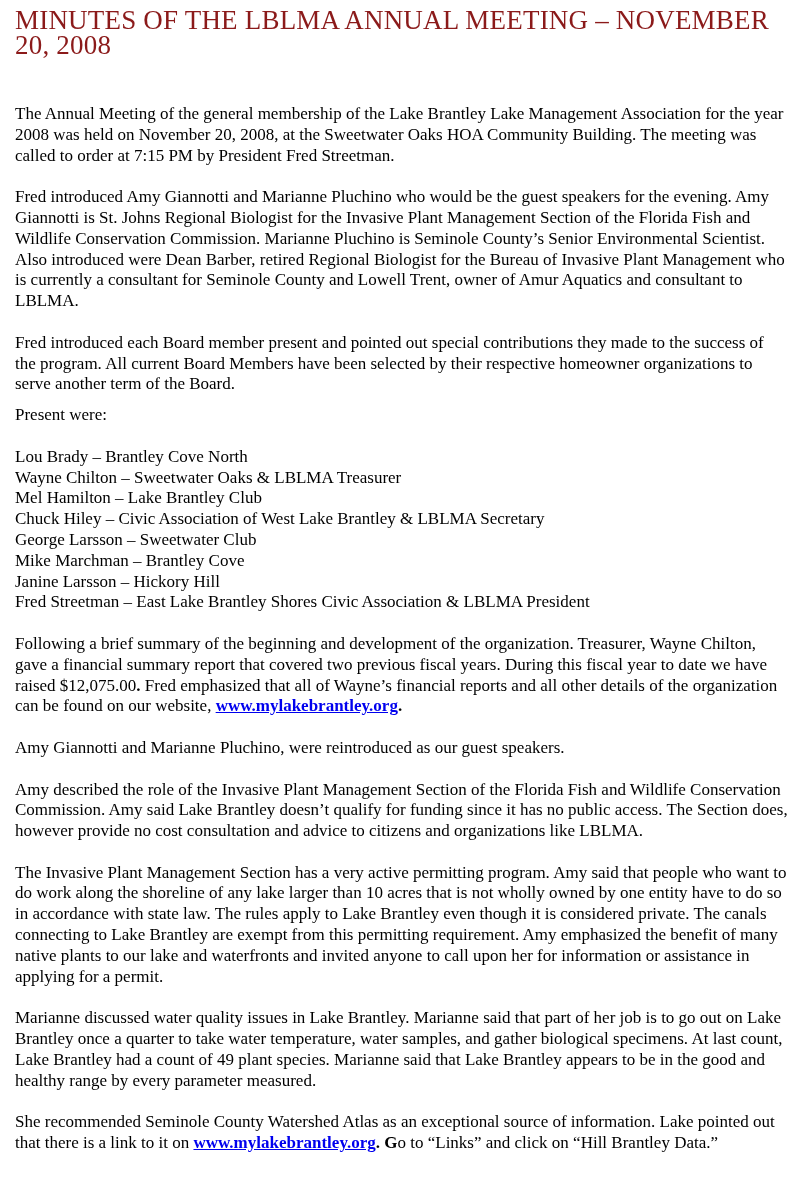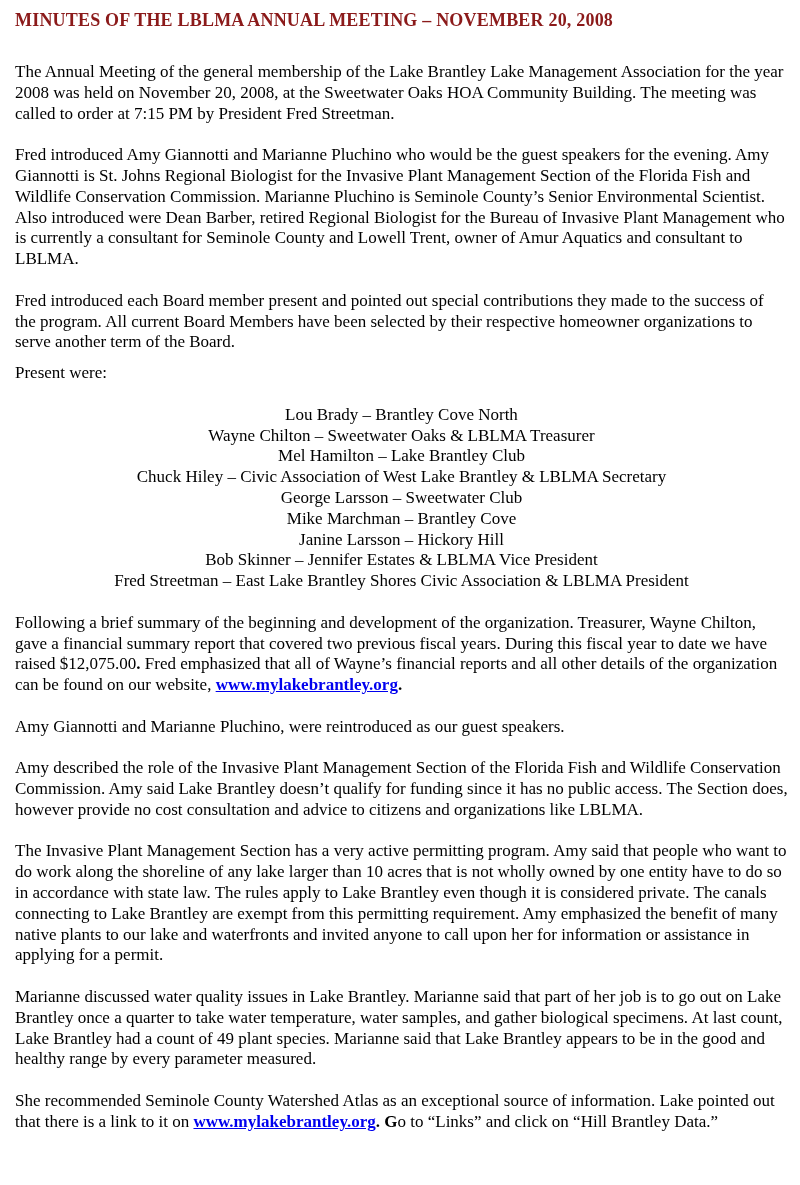--- a/index.html
+++ b/index.html
@@ -10,30 +10,30 @@
     box-sizing: border-box;
     padding: 8px 12px 0 15px;
     font-family: "Liberation Serif", "DejaVu Serif", serif;
     font-size: 17px;
     line-height: 20.8px;
     color: #000000;
     overflow: hidden;
     background: #ffffff;
   }
   .title {
-    font-size: 18px;
+    font-size: 27px;
     line-height: 25px;
-    font-weight: bold;
+    font-weight: normal;
     color: var(--title-color);
-    margin: 0 0 29px 0;
+    margin: 0 0 46px 0;
     letter-spacing: 0.2px;
   }
   .block { margin-top: 20.8px; }
   .block.tight { margin-top: 10px; }
-  .line { white-space: nowrap; text-align: center; }
+  .line { white-space: nowrap; }
   .link {
     color: var(--link-color);
     font-weight: bold;
     text-decoration: underline;
   }
   .bold { font-weight: bold; }
 </style>
 </head>
 <body>
 
@@ -45,21 +45,20 @@
       <div class="block"><span class="normal">Fred introduced each Board member present and pointed out special contributions they made to the success of the program. All current Board Members have been selected by their respective homeowner organizations to serve another term of the Board.</span></div>
       <div class="block tight"><span class="normal">Present were:</span></div>
       <div class="block">
         <div class="line">Lou Brady – Brantley Cove North</div>
         <div class="line">Wayne Chilton – Sweetwater Oaks &amp; LBLMA Treasurer</div>
         <div class="line">Mel Hamilton – Lake Brantley Club</div>
         <div class="line">Chuck Hiley – Civic Association of West Lake Brantley &amp; LBLMA Secretary</div>
         <div class="line">George Larsson – Sweetwater Club</div>
         <div class="line">Mike Marchman – Brantley Cove</div>
         <div class="line">Janine Larsson – Hickory Hill</div>
-        <div class="line">Bob Skinner – Jennifer Estates &amp; LBLMA Vice President</div>
         <div class="line">Fred Streetman – East Lake Brantley Shores Civic Association &amp; LBLMA President</div>
       </div>
       <div class="block"><span class="normal">Following a brief summary of the beginning and development of the organization. Treasurer, Wayne Chilton, gave a financial summary report that covered two previous fiscal years. During this fiscal year to date we have raised $12,075.00</span><span class="bold">.</span><span class="normal"> Fred emphasized that all of Wayne’s financial reports and all other details of the organization can be found on our website, </span><a href="#" class="link">www.mylakebrantley.org</a><span class="bold">.</span></div>
       <div class="block"><span class="normal">Amy Giannotti and Marianne Pluchino, were reintroduced as our guest speakers.</span></div>
       <div class="block"><span class="normal">Amy described the role of the Invasive Plant Management Section of the Florida Fish and Wildlife Conservation Commission. Amy said Lake Brantley doesn’t qualify for funding since it has no public access. The Section does, however provide no cost consultation and advice to citizens and organizations like LBLMA.</span></div>
       <div class="block"><span class="normal">The Invasive Plant Management Section has a very active permitting program. Amy said that people who want to do work along the shoreline of any lake larger than 10 acres that is not wholly owned by one entity have to do so in accordance with state law. The rules apply to Lake Brantley even though it is considered private. The canals connecting to Lake Brantley are exempt from this permitting requirement. Amy emphasized the benefit of many native plants to our lake and waterfronts and invited anyone to call upon her for information or assistance in applying for a permit.</span></div>
       <div class="block"><span class="normal">Marianne discussed water quality issues in Lake Brantley. Marianne said that part of her job is to go out on Lake Brantley once a quarter to take water temperature, water samples, and gather biological specimens. At last count, Lake Brantley had a count of 49 plant species. Marianne said that Lake Brantley appears to be in the good and healthy range by every parameter measured.</span></div>
       <div class="block"><span class="normal">She recommended Seminole County Watershed Atlas as an exceptional source of information. Lake pointed out that there is a link to it on </span><a href="#" class="link">www.mylakebrantley.org</a><span class="bold">. G</span><span class="normal">o to “Links” and click on “Hill Brantley Data.”</span></div>
     </div>
 </div>

